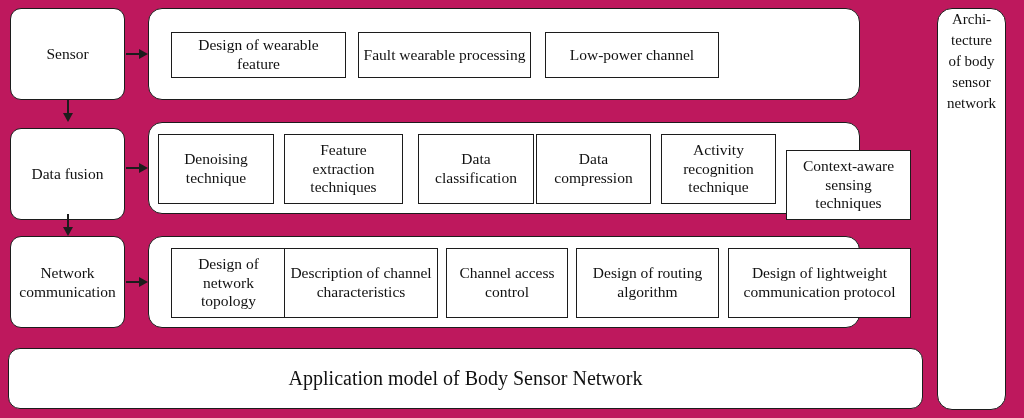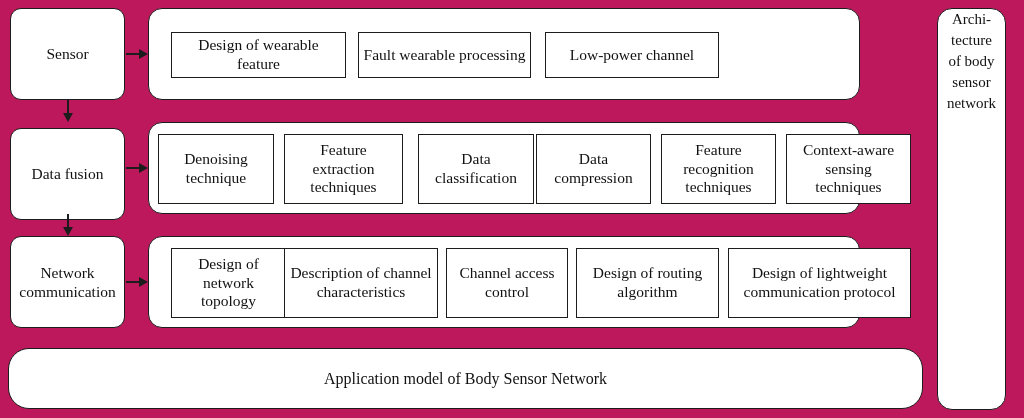--- a/index.html
+++ b/index.html
@@ -56,26 +56,26 @@
     background: #ffffff;
   }
   
   .bottombox {
     position: absolute;
     left: 8px;
     top: 348px;
     width: 915px;
     height: 61px;
     border: 1.6px solid #1c1c1c;
-    border-radius: 21px;
+    border-radius: 12px;
     display: flex;
     align-items: center;
     justify-content: center;
     text-align: center;
-    font-size: 16px;
+    font-size: 20px;
     background: #ffffff;
   }
   
   .rightbox {
     position: absolute;
     left: 937px;
     top: 8px;
     width: 69px;
     height: 402px;
     border: 1.6px solid #1c1c1c;
@@ -162,23 +162,23 @@
     <div class="ibox" style="left:135px;top:11px;width:119px;height:70px">
       <span>Feature extraction techniques</span>
     </div>
     <div class="ibox" style="left:269px;top:11px;width:116px;height:70px">
       <span>Data classification</span>
     </div>
     <div class="ibox" style="left:387px;top:11px;width:115px;height:70px">
       <span>Data compression</span>
     </div>
     <div class="ibox" style="left:512px;top:11px;width:115px;height:70px">
-      <span>Feature recognition techniques</span>
-    </div>
-    <div class="ibox" style="left:637px;top:11px;width:125px;height:70px">
+      <span>Activity recognition technique</span>
+    </div>
+    <div class="ibox" style="left:637px;top:27px;width:125px;height:70px">
       <span>Context-aware sensing techniques</span>
     </div>
   </div>
 
   <div class="group" style="top:236px">
     <div class="ibox" style="left:22px;top:11px;width:115px;height:70px">
       <span>Design of network topology</span>
     </div>
     <div class="ibox" style="left:135px;top:11px;width:154px;height:70px">
       <span>Description of channel characteristics</span>

